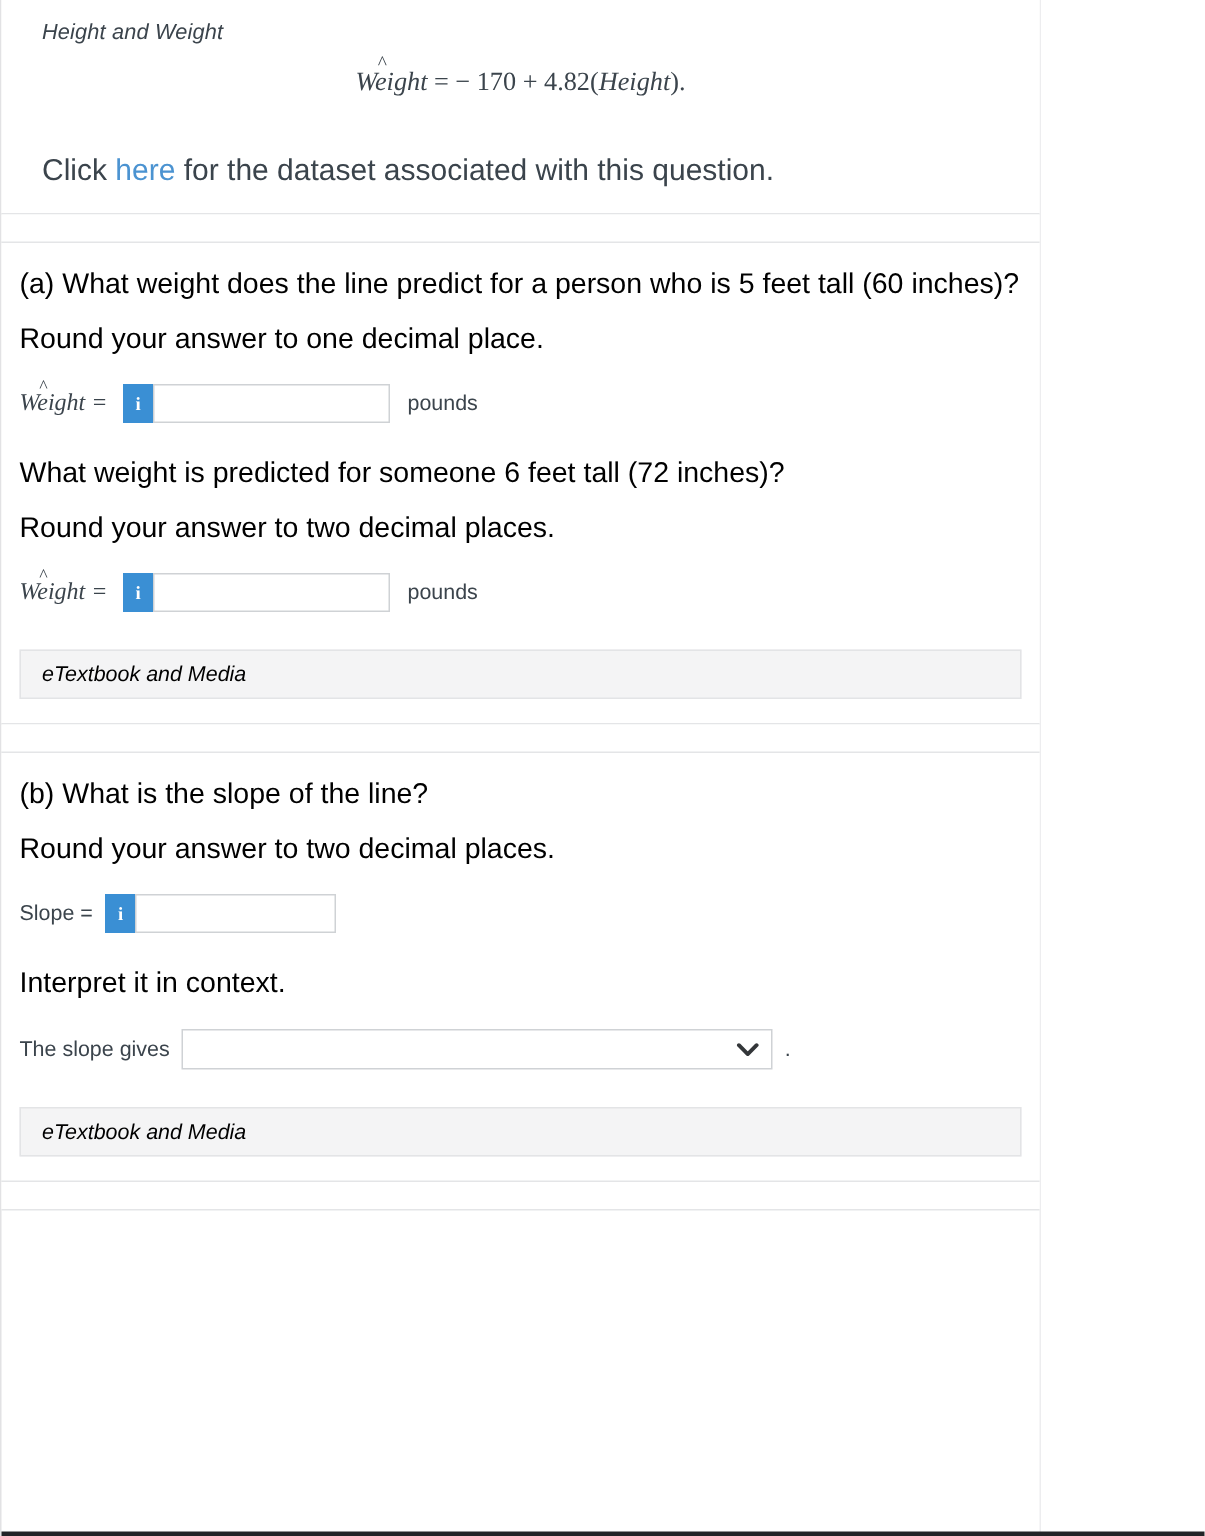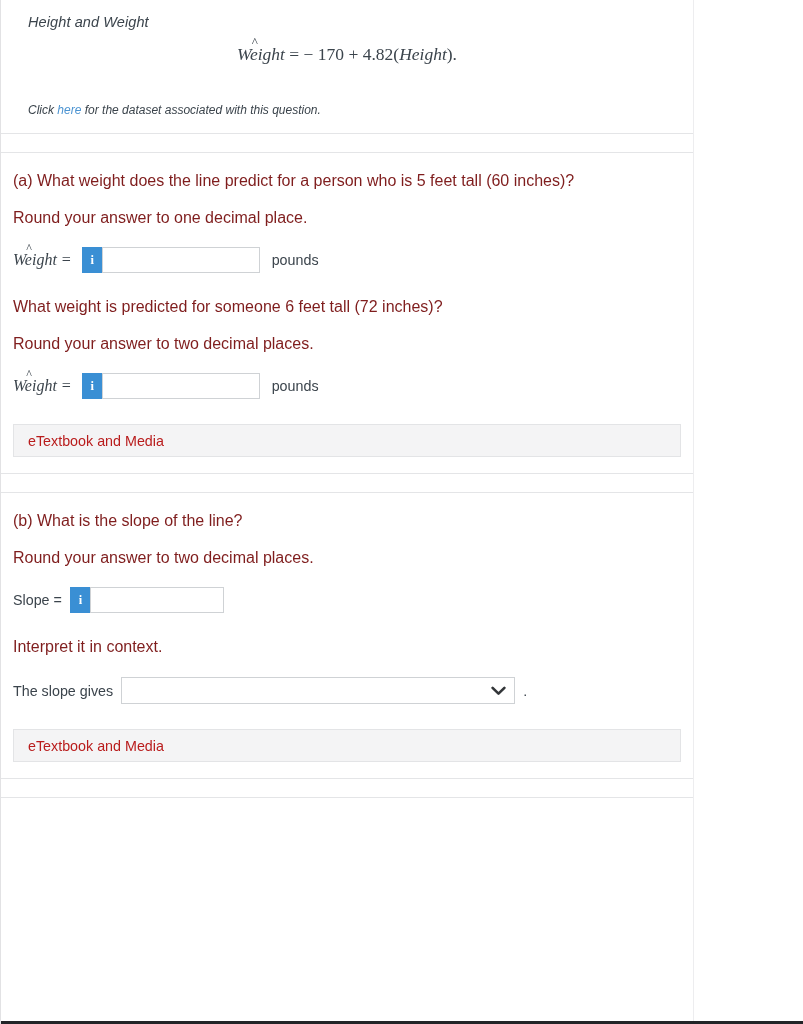--- a/index.html
+++ b/index.html
@@ -76,36 +76,35 @@
   .formula .hatvar .hat {
     position: absolute;
     top: -9px;
     left: 31%;
     font-size: 13px;
     font-style: normal;
     line-height: 1;
   }
 
   .clickhere {
-    font-size: 12px;
+    font-size: 20px;
     color: #3b444c;
     padding: 30px 0 16px 1px;
-    font-style: italic;
   }
   .clickhere a {
     color: #4b93d1;
     text-decoration: none;
   }
 
   
   .qsec { padding: 18px 0 16px 0; }
   .qtext {
-    font-size: 16px;
+    font-size: 19px;
     line-height: 20px;
-    color: #7f1d1d;
+    color: #000000;
     padding: 0 0 0 12px;
   }
   .qtext.sub { padding-top: 17px; }
 
   .answer-row {
     display: flex;
     align-items: center;
     padding: 19px 0 0 12px;
   }
   .math-label {
@@ -213,21 +212,22 @@
   
   .etext-bar {
     margin: 25px 12px 0 12px;
     height: 33px;
     background: #f4f4f5;
     border: 1px solid #e3e4e6;
     display: flex;
     align-items: center;
     padding-left: 14px;
     font-size: 14.3px;
-    color: #b91c1c;
+    color: #000000;
+    font-style: italic;
   }
 
   
   .radio-list { padding: 44px 0 0 12px; }
   .radio-item {
     display: flex;
     align-items: center;
     padding: 0 0 0 36px;
     margin-bottom: 9px;
   }

